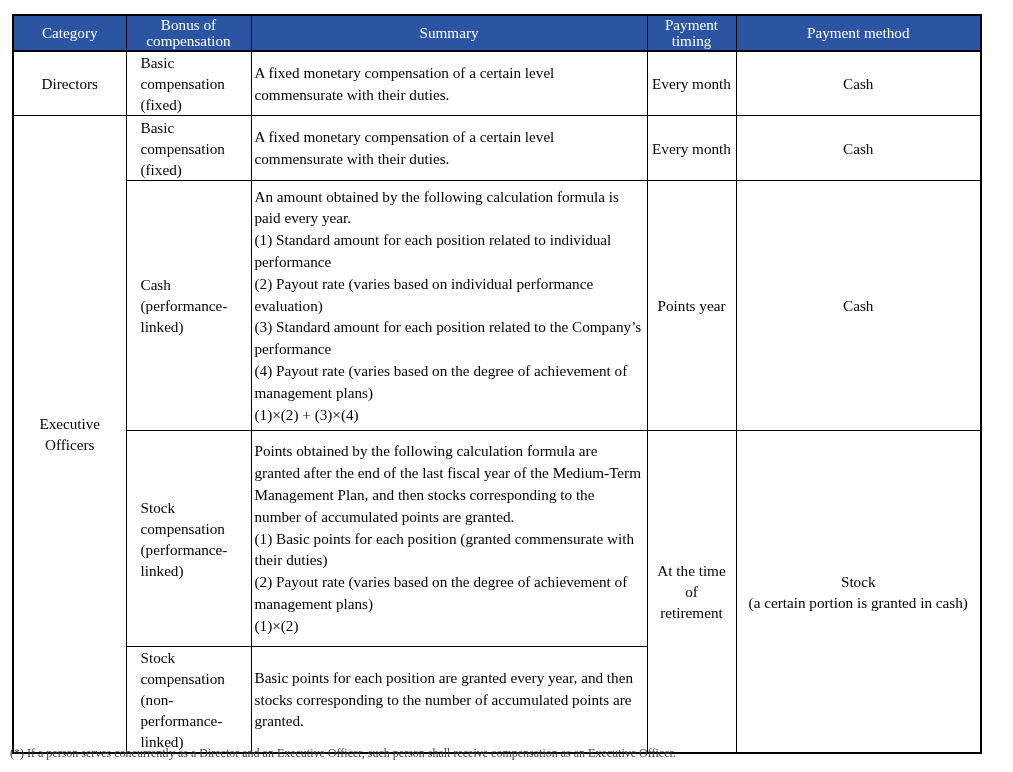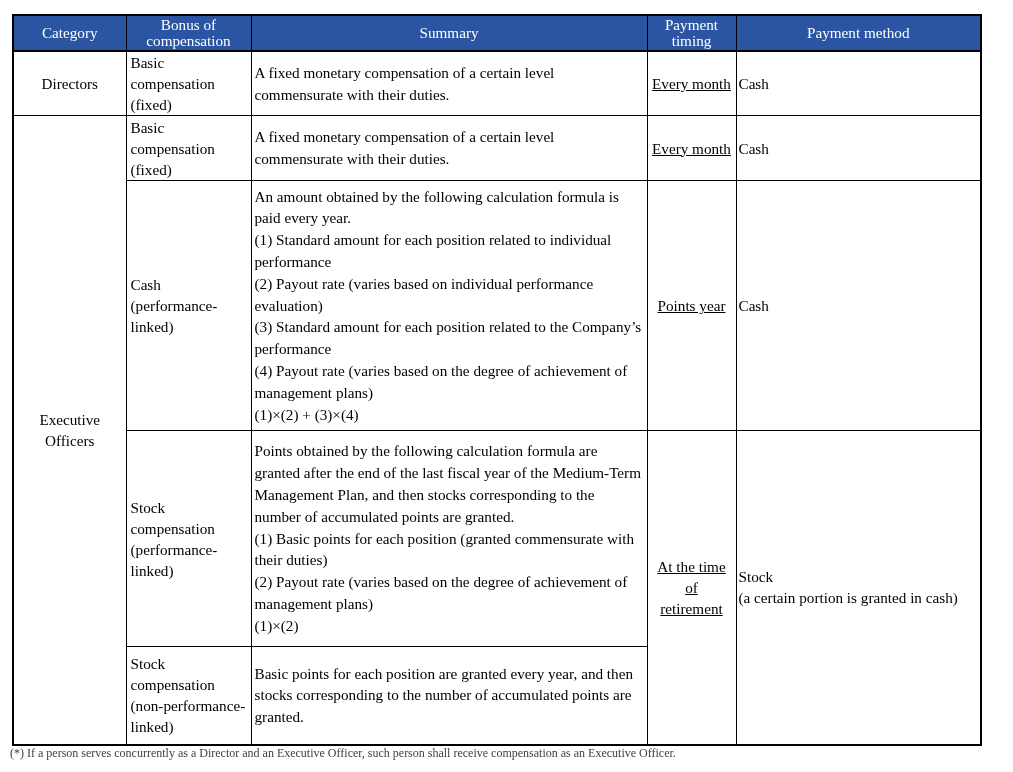--- a/index.html
+++ b/index.html
@@ -36,29 +36,29 @@
     border-bottom-width:2px;
   }
   tr.hr{height:34px;}
   tr.r1{height:64px;}
   tr.r2{height:65px;}
   tr.r3{height:250px;}
   tr.r4{height:216px;}
   tr.r5{height:98px;}
   td{font-size:15.2px;}
   td.cat{text-align:center;vertical-align:middle;line-height:21px;padding:0 17px;}
-  td.type{text-align:left;vertical-align:middle;line-height:21px;padding:0 4px;}
+  td.type{text-align:left;vertical-align:middle;line-height:21px;padding:0 14px;}
   td.sum{
     text-align:left;vertical-align:middle;
     line-height:21.8px;
     padding:0 4px 0 3px;
     white-space:pre-line;
   }
-  td.tim{text-align:center;vertical-align:middle;line-height:21px;padding:0 2px;white-space:pre-line;text-decoration:underline;}
-  td.met{vertical-align:middle;line-height:21px;padding:0 2px;white-space:pre-line;}
+  td.tim{text-align:center;vertical-align:middle;line-height:21px;padding:0 2px;white-space:pre-line;}
+  td.met{text-align:center;vertical-align:middle;line-height:21px;padding:0 2px;white-space:pre-line;}
   .footnote{
     position:absolute;
     left:10px;top:744px;
     width:1000px;
     font-size:12px;
     line-height:19px;
     color:#404040;
   }
 </style>
 </head>

